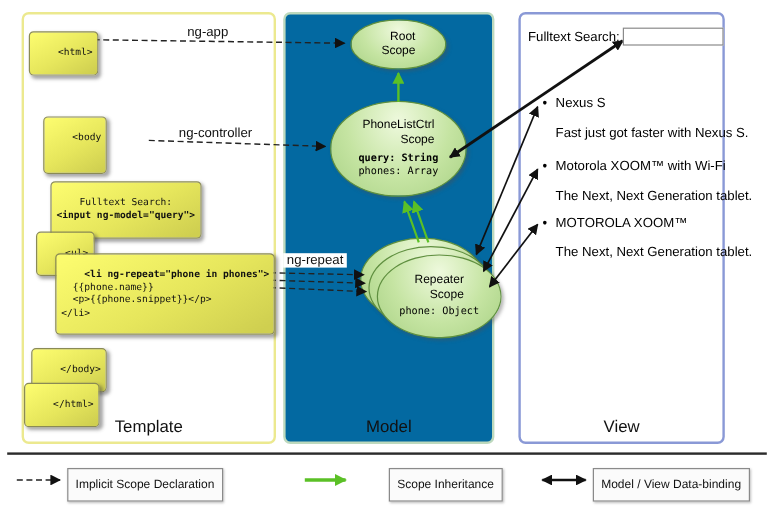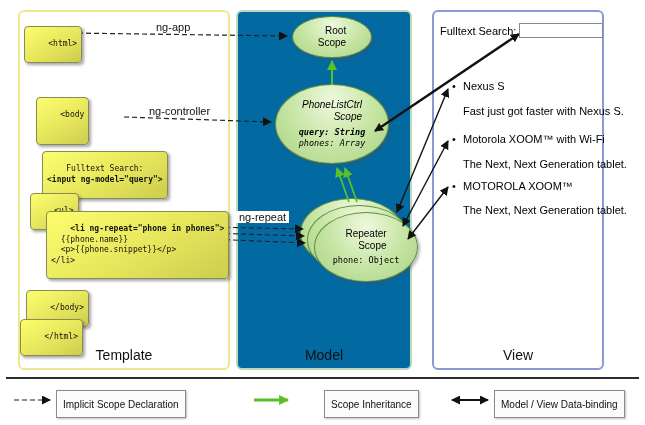--- a/index.html
+++ b/index.html
@@ -128,21 +128,21 @@
 
   <div class="arrow-label" style="left:153px; top:21px;">ng-app</div>
   <div class="arrow-label" style="left:146px; top:105px;">ng-controller</div>
   <div class="arrow-label" style="left:236px; top:211px;">ng-repeat</div>
 
   <div class="ellipse" style="left:292px; top:16px; width:80px; height:42px;">
     <div class="title">Root
 Scope</div>
   </div>
 
-  <div class="ellipse" style="left:275px; top:84px; width:114px; height:80px;font-style:italic;">
+  <div class="ellipse" style="left:275px; top:84px; width:114px; height:80px;">
     <div class="title">PhoneListCtrl
 Scope</div>
     <div class="prop bold" style="margin-top:4px;">query: String</div>
     <div class="prop">phones: Array</div>
   </div>
 
   <div class="ellipse" style="left:300px; top:198px; width:104px; height:70px;"></div>
   <div class="ellipse" style="left:307px; top:205px; width:104px; height:70px;"></div>
   <div class="ellipse" style="left:314px; top:212px; width:104px; height:70px;">
     <div class="title">Repeater

